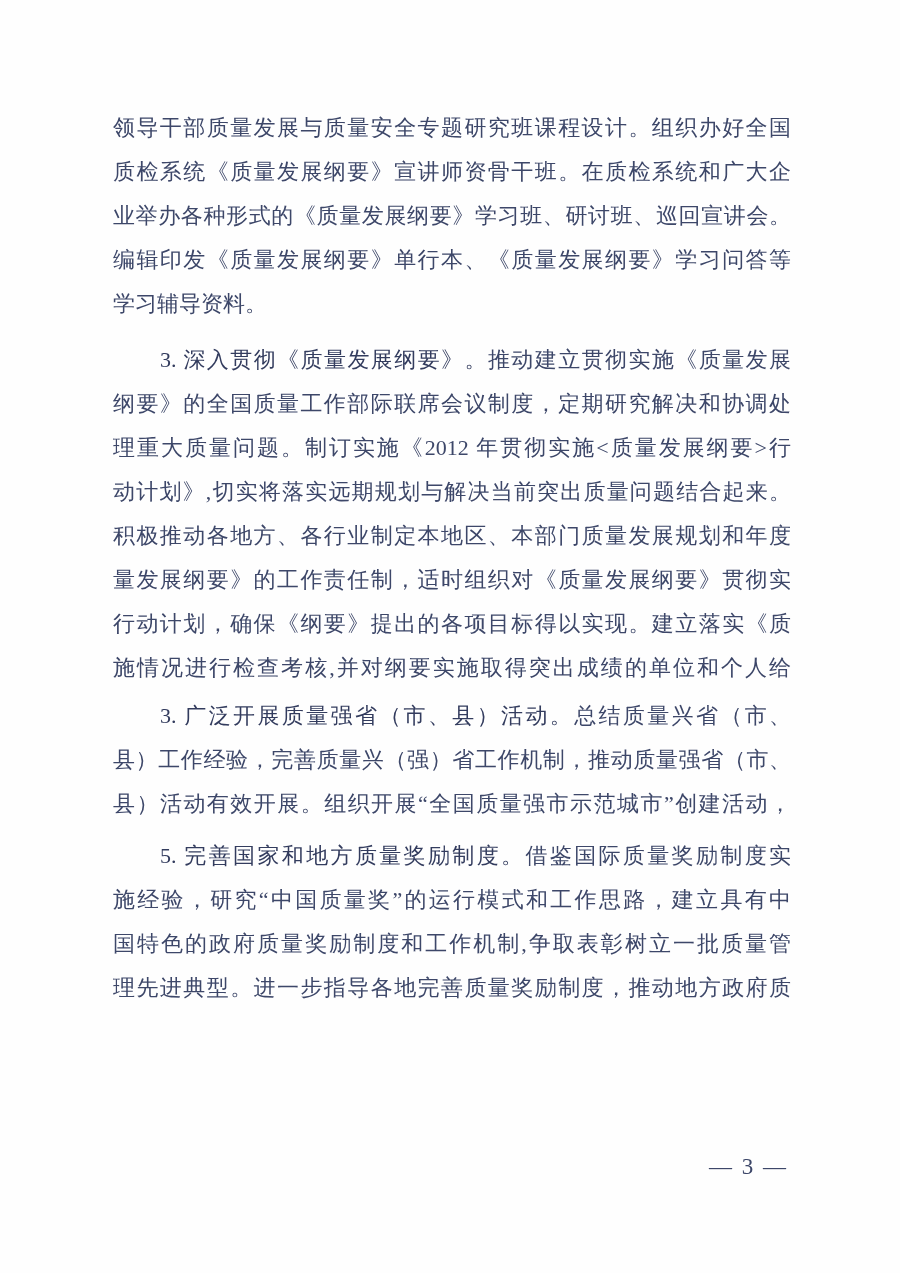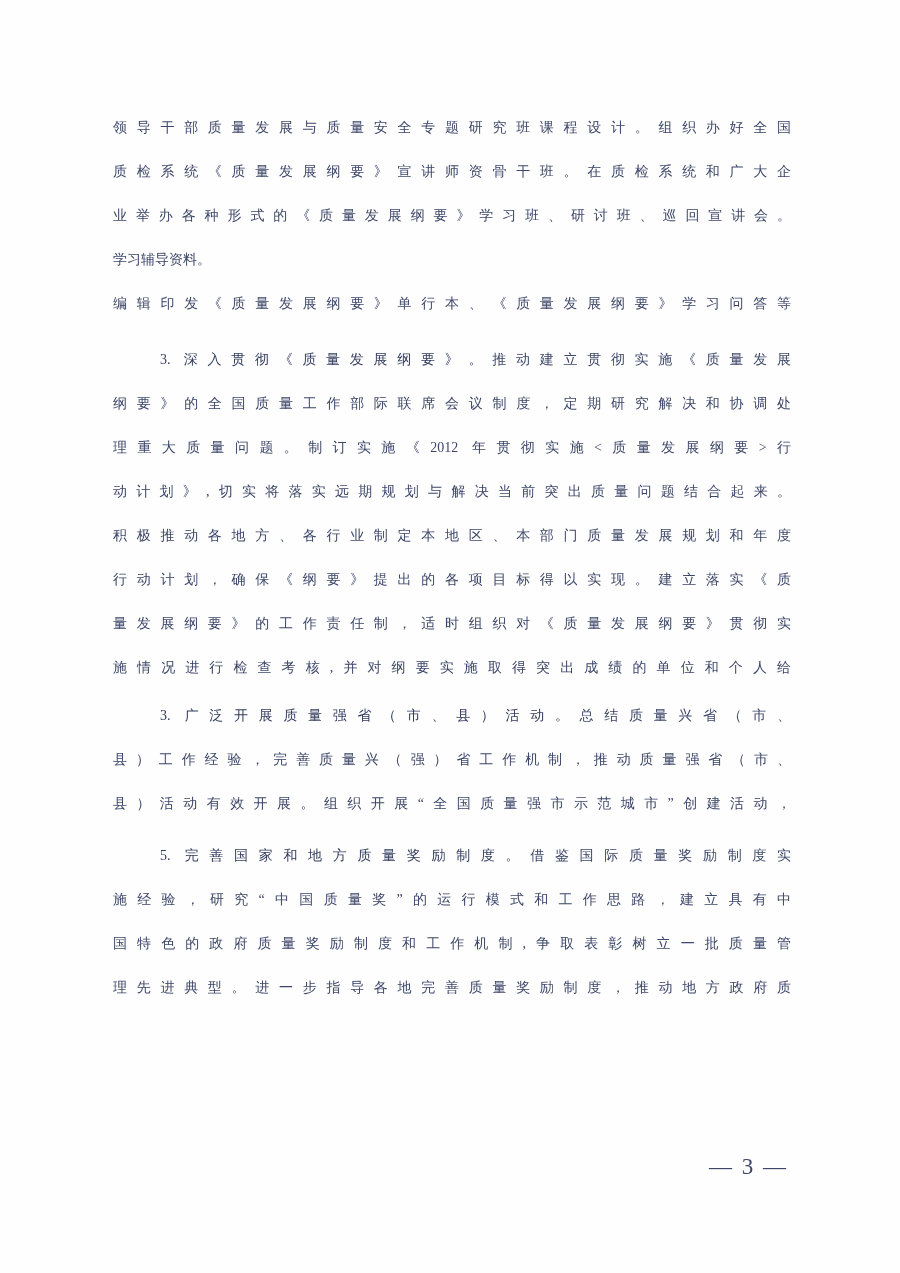--- a/index.html
+++ b/index.html
@@ -17,21 +17,21 @@
   }
   .text-col {
     position: absolute;
     left: 113px;
     top: 106px;
     width: 678px;
   }
   .line {
     height: 44px;
     line-height: 44px;
-    font-size: 14px;
+    font-size: 22px;
     color: #3d4769;
     white-space: nowrap;
   }
   .line.fill {
     white-space: normal;
     text-align: justify;
     text-align-last: justify;
   }
   .line.indent {
     padding-left: 47px;
@@ -57,46 +57,46 @@
   <div class="text-col">
       <div class="line fill">
     <span class="r">领导干部质量发展与质量安全专题研究班课程设计。组织办好全国</span>
   </div>
       <div class="line fill">
     <span class="r">质检系统《质量发展纲要》宣讲师资骨干班。在质检系统和广大企</span>
   </div>
       <div class="line fill">
     <span class="r">业举办各种形式的《质量发展纲要》学习班、研讨班、巡回宣讲会。</span>
   </div>
+      <div class="line fill">
+    <span class="r">编辑印发《质量发展纲要》单行本、《质量发展纲要》学习问答等</span>
+  </div>
       <div class="line">
     <span class="r">学习辅导资料。</span>
-  </div>
-      <div class="line fill">
-    <span class="r">编辑印发《质量发展纲要》单行本、《质量发展纲要》学习问答等</span>
   </div>
       <div class="line fill indent" style="margin-top: 12px;">
     <span class="b">3. 深入贯彻《质量发展纲要》。</span><span class="r">推动建立贯彻实施《质量发展</span>
   </div>
       <div class="line fill">
     <span class="r">纲要》的全国质量工作部际联席会议制度，定期研究解决和协调处</span>
   </div>
       <div class="line fill">
     <span class="r">理重大质量问题。制订实施《2012 年贯彻实施&lt;质量发展纲要&gt;行</span>
   </div>
       <div class="line fill">
     <span class="r">动计划》,切实将落实远期规划与解决当前突出质量问题结合起来。</span>
   </div>
       <div class="line fill">
     <span class="r">积极推动各地方、各行业制定本地区、本部门质量发展规划和年度</span>
   </div>
       <div class="line fill">
-    <span class="r">行动计划，确保《纲要》提出的各项目标得以实现。建立落实《质</span>
+    <span class="r">量发展纲要》的工作责任制，适时组织对《质量发展纲要》贯彻实</span>
   </div>
       <div class="line fill">
-    <span class="r">量发展纲要》的工作责任制，适时组织对《质量发展纲要》贯彻实</span>
+    <span class="r">行动计划，确保《纲要》提出的各项目标得以实现。建立落实《质</span>
   </div>
       <div class="line fill">
     <span class="r">施情况进行检查考核,并对纲要实施取得突出成绩的单位和个人给</span>
   </div>
       <div class="line fill indent" style="margin-top: 4px;">
     <span class="b">3. 广泛开展质量强省（市、县）活动。</span><span class="r">总结质量兴省（市、</span>
   </div>
       <div class="line fill">
     <span class="r">县）工作经验，完善质量兴（强）省工作机制，推动质量强省（市、</span>
   </div>

